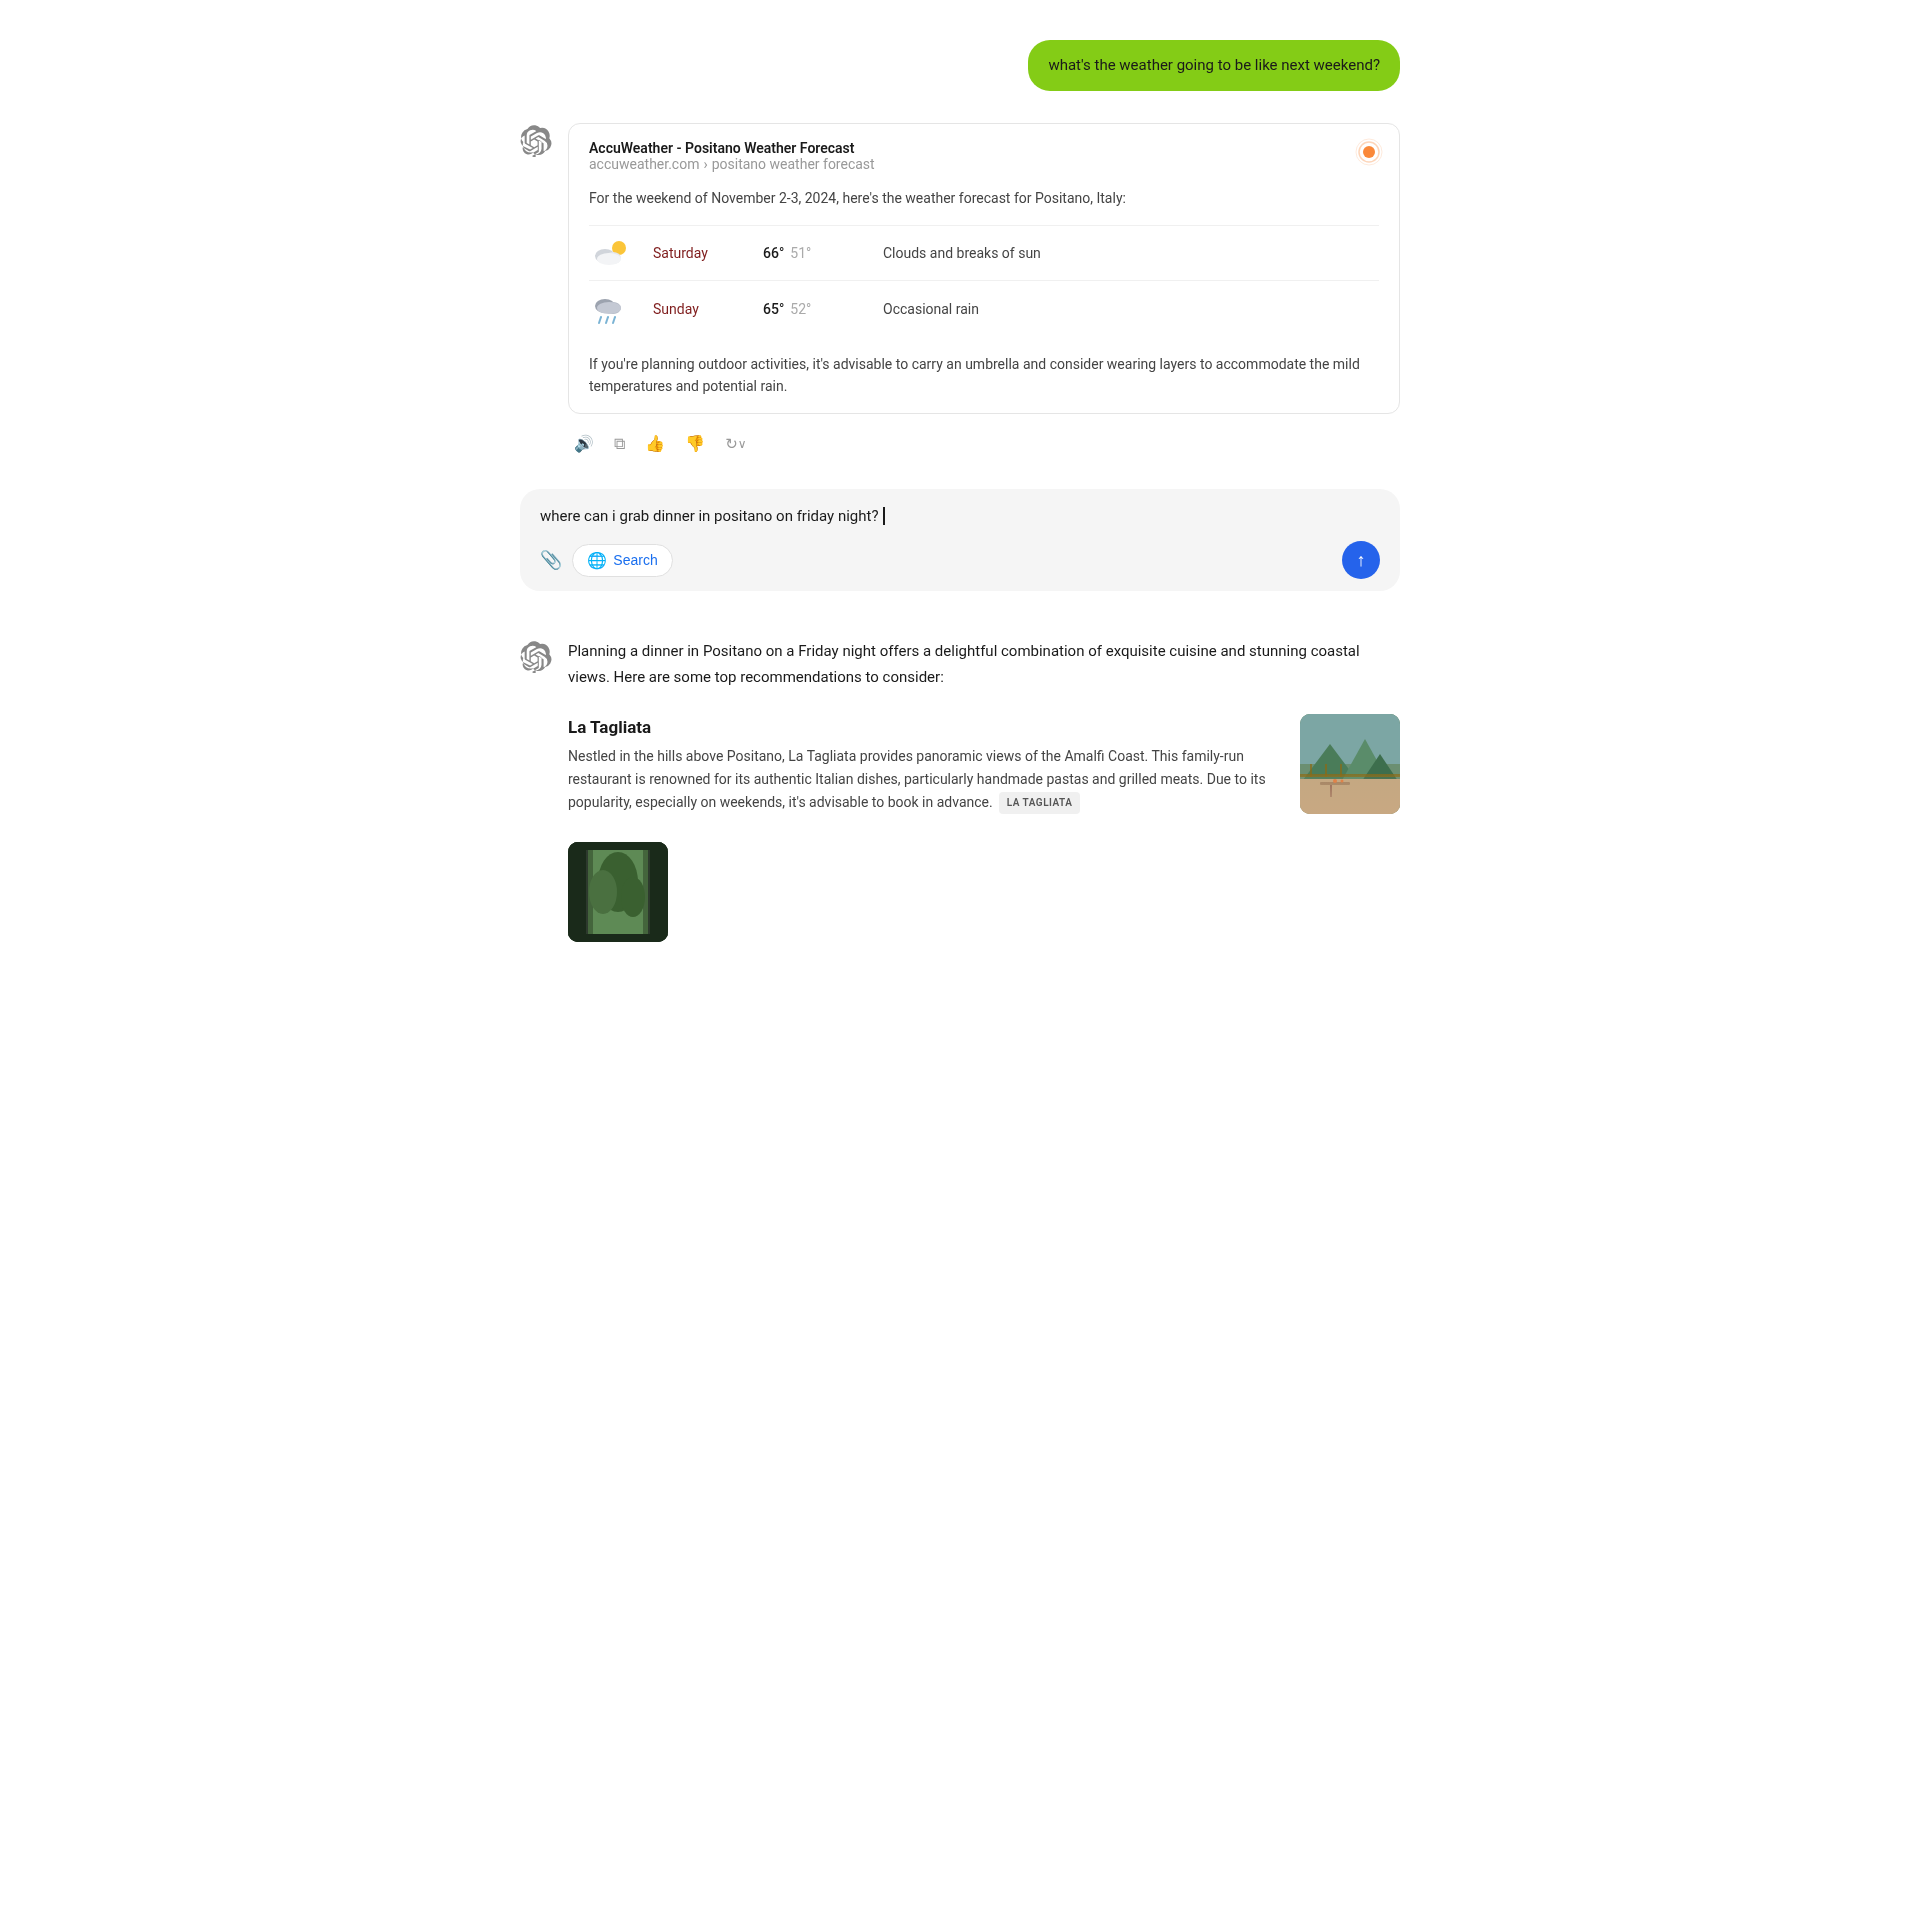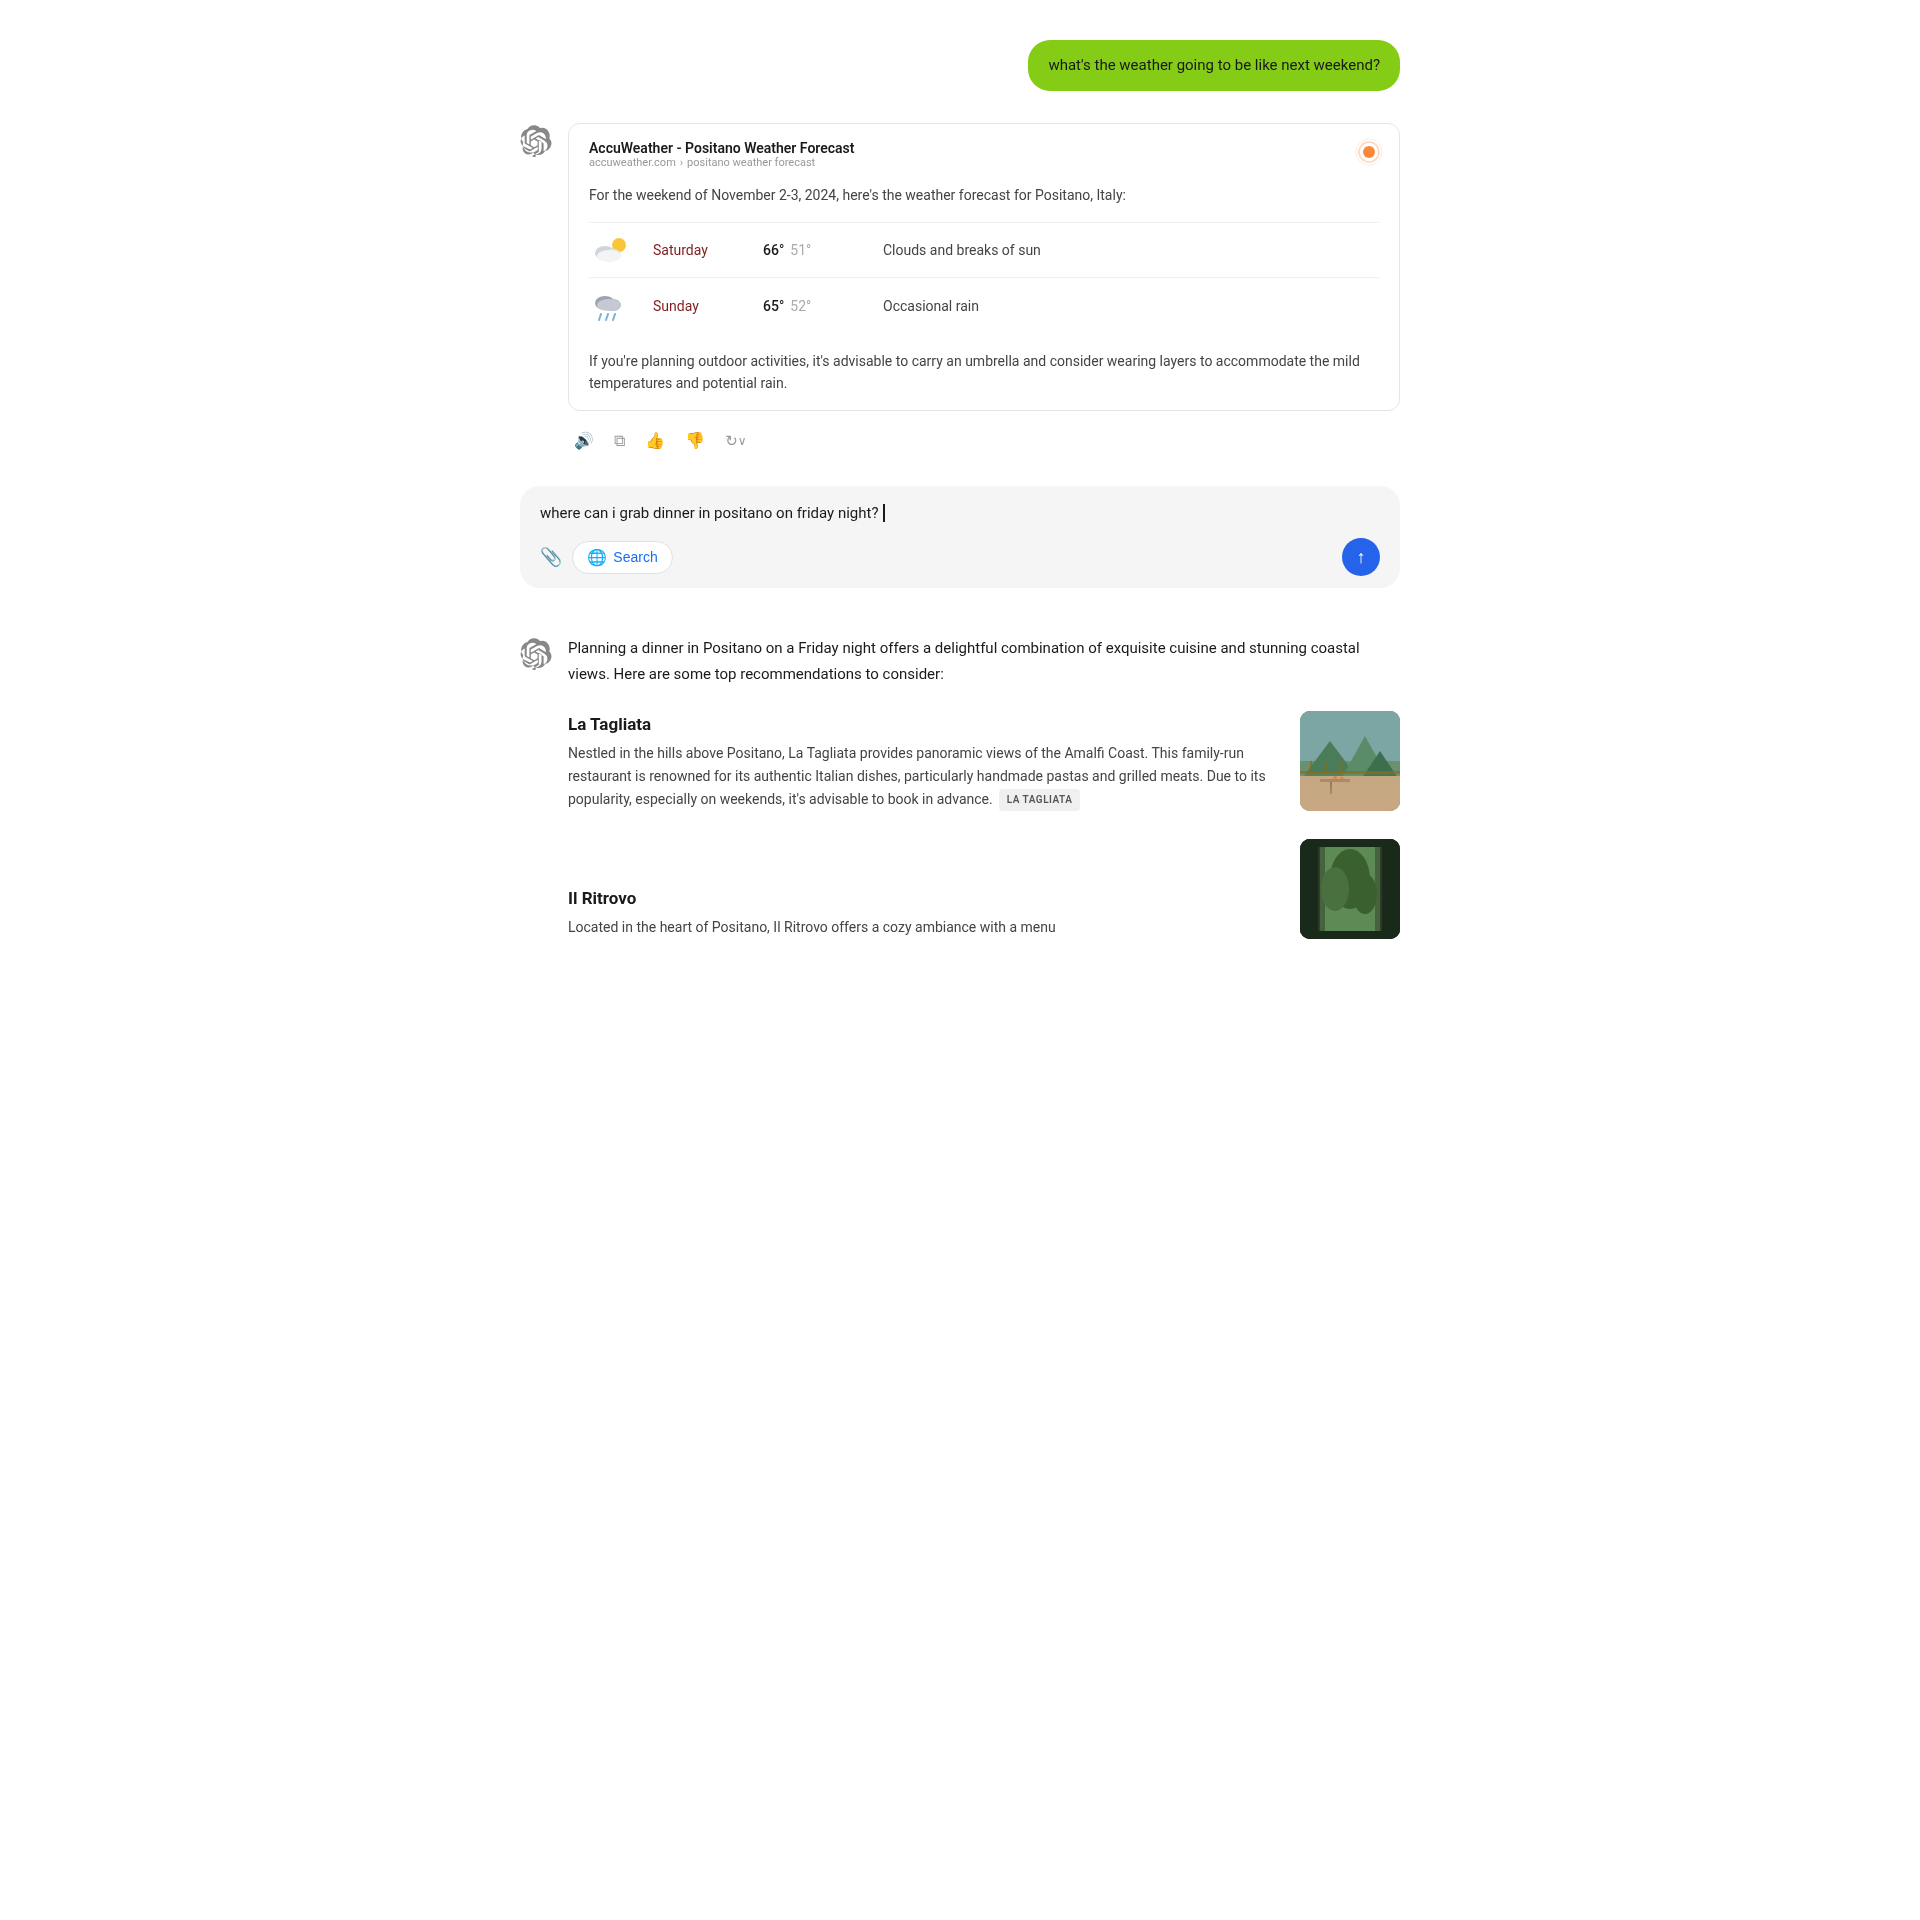--- a/index.html
+++ b/index.html
@@ -72,21 +72,21 @@
       justify-content: space-between;
       align-items: flex-start;
       margin-bottom: 4px;
     }
     .weather-card-title {
       font-size: 14px;
       font-weight: 600;
       color: #1a1a1a;
     }
     .weather-card-source {
-      font-size: 11px;
+      font-size: 14px;
       color: #2563eb;
       display: flex;
       align-items: center;
       gap: 4px;
       margin-bottom: 12px;
     }
     .weather-card-source span {
       color: #999;
     }
 
@@ -464,24 +464,20 @@
 
               <circle cx="35" cy="67" r="2" fill="#e87434" opacity="0.9"></circle>
               <circle cx="42" cy="67" r="1.5" fill="#e87434" opacity="0.9"></circle>
             </svg>
           </div>
         </div>
       </div>
 
       <div class="restaurant-card">
         <div class="restaurant-header">
-          <div class="restaurant-info">
-            <div class="restaurant-name">Il Ritrovo</div>
-            <div class="restaurant-desc">Located in the heart of Positano, Il Ritrovo offers a cozy ambiance with a menu</div>
-          </div>
           <div class="restaurant-image img-ritrovo">
             <svg width="100" height="100" viewBox="0 0 100 100" fill="none" xmlns="http://www.w3.org/2000/svg">
 
               <rect width="100" height="100" fill="#2d3a2d"></rect>
 
               <rect x="20" y="0" width="60" height="100" fill="#4a7040" opacity="0.8"></rect>
 
               <rect x="25" y="5" width="50" height="90" fill="#6a9a60" opacity="0.7"></rect>
 
               <ellipse cx="50" cy="40" rx="20" ry="30" fill="#3a6030"></ellipse>

